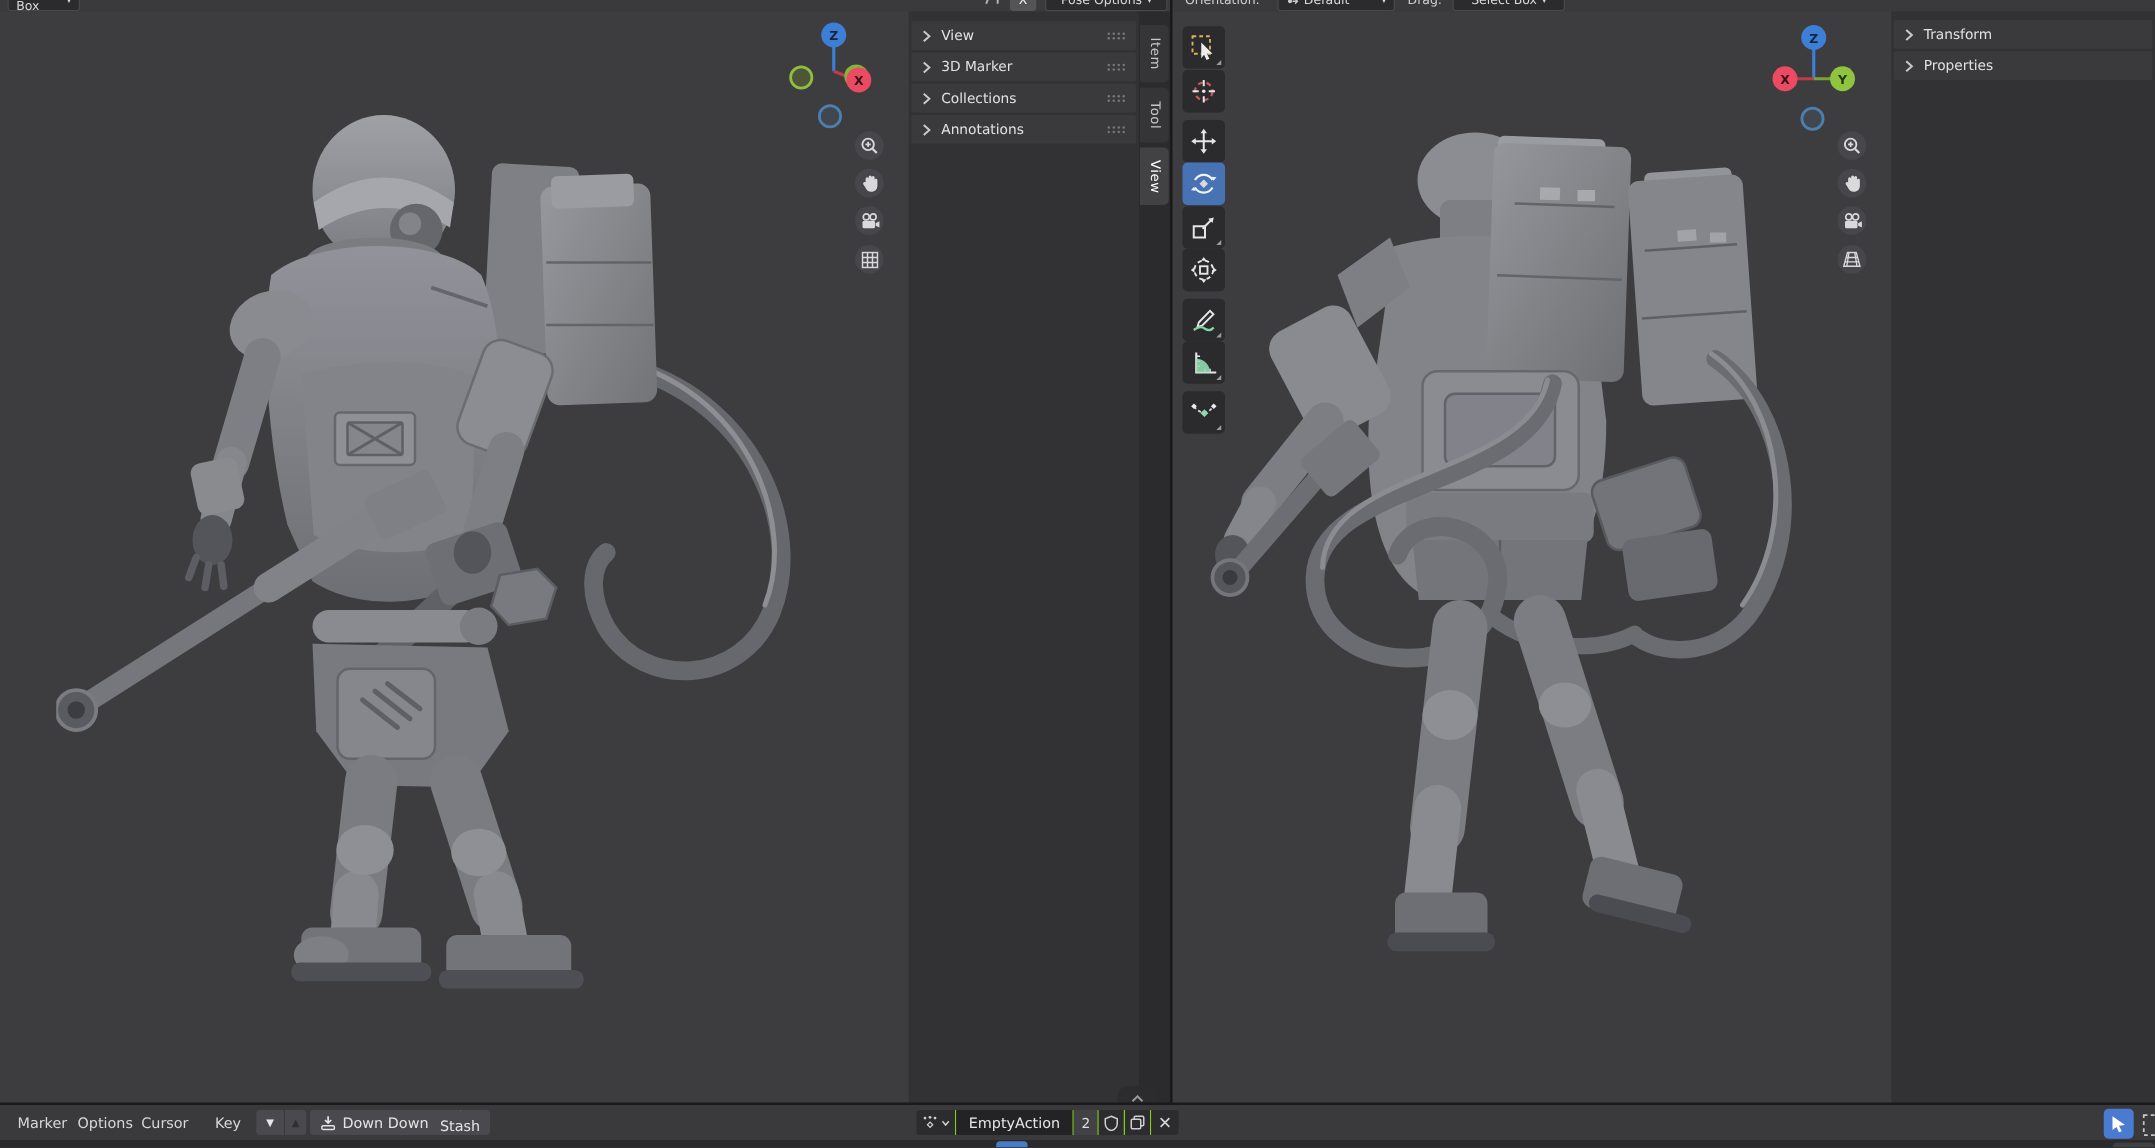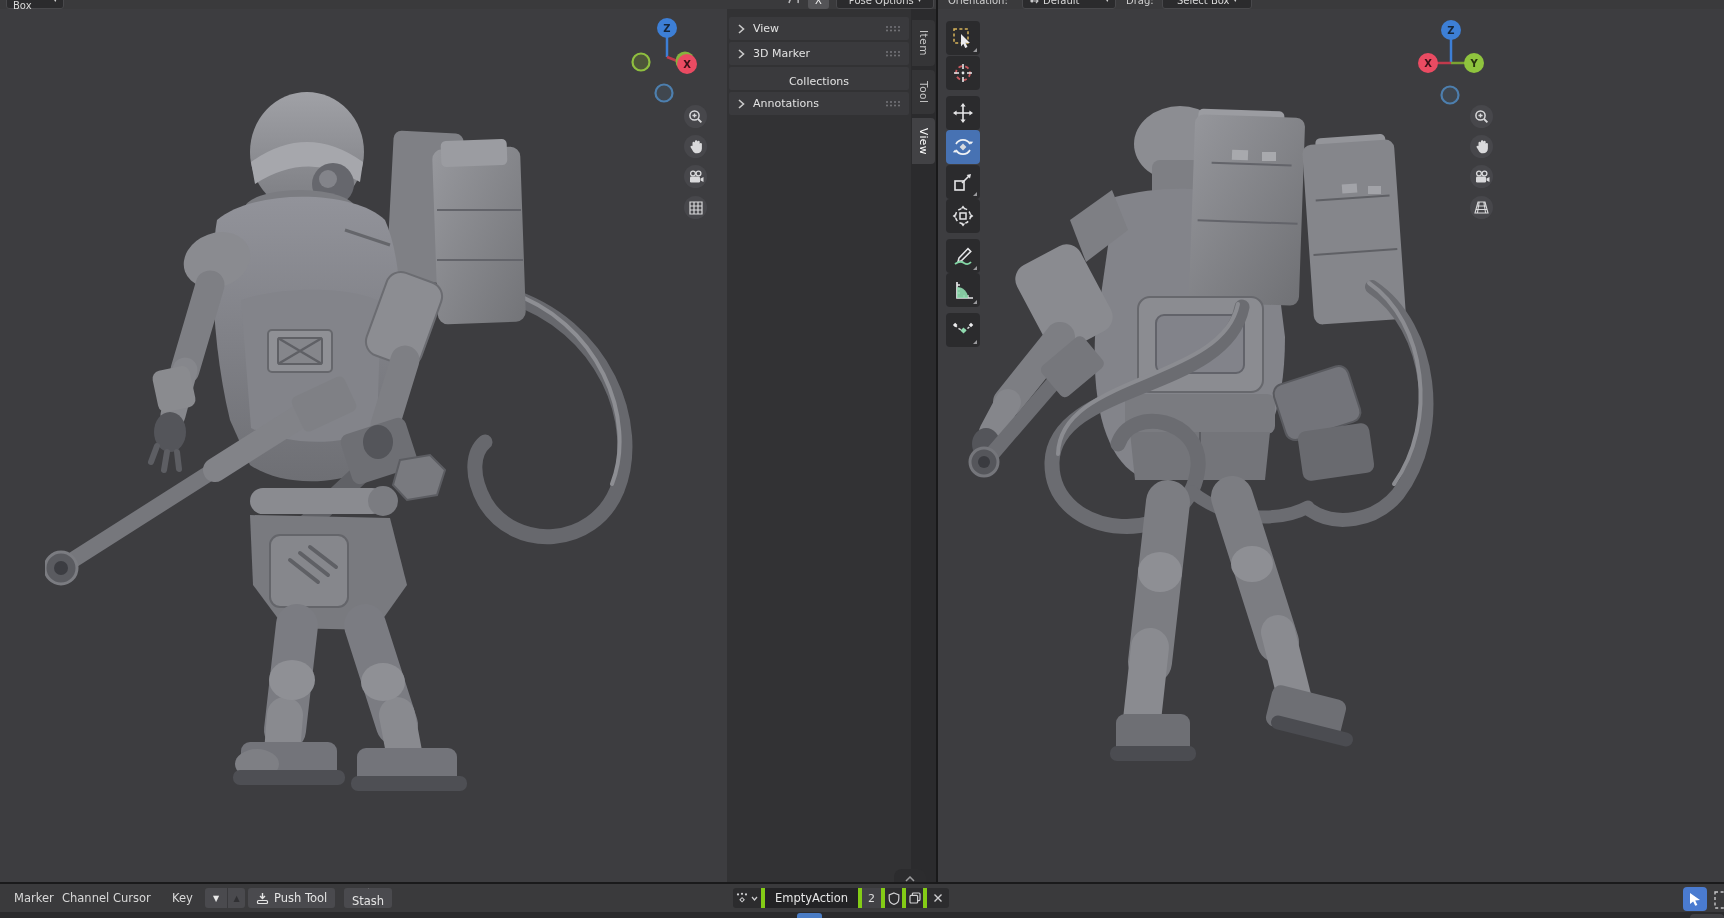--- a/index.html
+++ b/index.html
@@ -52,21 +52,21 @@
   .menu { position:absolute; top:0; height:28px; display:flex; align-items:center; color:#d8d8d8; font-size:11.5px; }
   .bbtn { position:absolute; top:4px; height:20px; background:#4a4a4e; border-radius:3px; color:#e4e4e4; font-size:11.5px;
           display:flex; align-items:center; justify-content:center; gap:5px; padding:0 8px; }
   .seg { position:absolute; top:4px; height:20px; display:flex; }
   .seg > div { background:#4a4a4e; display:flex; align-items:center; justify-content:center; font-size:8px; }
   .seg > div:first-child { border-radius:3px 0 0 3px; border-right:1px solid #39393c; color:#e8e8e8; }
   .seg > div:last-child { border-radius:0 3px 3px 0; color:#303033; }
 
   
   .action { position:absolute; left:733px; top:888px; height:20px; display:flex; z-index:31; border-radius:3px; overflow:hidden; }
-  .action > div { background:#2c2c2e; display:flex; align-items:center; justify-content:center; border-right:4px solid #84cc16; }
+  .action > div { background:#2c2c2e; display:flex; align-items:center; justify-content:center; border-right:1px solid #84cc16; }
   .action .name { background:#232325; color:#e6e6e6; font-size:11.5px; padding:0 10px; }
   .action .count { background:#424246; color:#dedede; font-size:11px; padding:0 6px; }
 
   .dopestrip { position:absolute; left:0; top:912px; width:1724px; height:6px; background:#2a2a2c; z-index:29; }
   .bluepill { position:absolute; left:797px; top:913px; width:25px; height:6px; background:#4a7cc4; border-radius:3px 3px 0 0; z-index:32; }
 
   .scrollup { position:absolute; left:894px; top:869px; width:32px; height:13px; background:#2c2c2e;
               border-radius:8px 8px 0 0; display:flex; align-items:flex-end; justify-content:center; z-index:25; }
 
   .bluesel { position:absolute; left:1683px; top:887px; width:24px; height:24px; background:#4a7bd0; border-radius:4px;
@@ -274,21 +274,21 @@
             <circle cx="6" cy="2" r="1"></circle>
             <circle cx="10" cy="2" r="1"></circle>
             <circle cx="14" cy="2" r="1"></circle>
             <circle cx="2" cy="5.5" r="1"></circle>
             <circle cx="6" cy="5.5" r="1"></circle>
             <circle cx="10" cy="5.5" r="1"></circle>
             <circle cx="14" cy="5.5" r="1"></circle>
           </g>
         </svg>
     </div>
-    <div class="srow" style="top:58px;flex-direction:column;">
+    <div class="srow" style="top:58px;">
       <svg width="8" height="10" viewBox="0 0 8 10">
           <polyline points="2,1 6.5,5 2,9" stroke="#c9c9c9" stroke-width="1.6" fill="none"></polyline>
         </svg>
       <span>Collections</span>
       <svg class="grip" width="16" height="7" viewBox="0 0 16 7">
           <g fill="#85858a">
             <circle cx="2" cy="2" r="1"></circle>
             <circle cx="6" cy="2" r="1"></circle>
             <circle cx="10" cy="2" r="1"></circle>
             <circle cx="14" cy="2" r="1"></circle>
@@ -503,34 +503,48 @@
         <rect x="2" y="6.5" width="10" height="6" rx="1.2" fill="#d9d9db"></rect>
         <path d="M12.5,8.5 l3,-1.5 v5 l-3,-1.5 Z" fill="#d9d9db"></path>
       </svg>
   </div>
   <div class="navbtn" style="left:1470px;top:196px;">
     <svg width="15" height="13" viewBox="0 0 15 13">
         <path d="M4,1 h7 l3,11 h-13 Z M5.2,1 l-1.8,11 M9.8,1 l1.8,11 M2.8,5 h9.4 M1.9,8.5 h11.2" stroke="#d9d9db" stroke-width="1.1" fill="none"></path>
       </svg>
   </div>
 
+  <div class="sidebar" id="sidebar2">
+    <div class="srow" style="top:7px;">
+      <svg width="8" height="10" viewBox="0 0 8 10">
+          <polyline points="2,1 6.5,5 2,9" stroke="#c9c9c9" stroke-width="1.6" fill="none"></polyline>
+        </svg>
+      <span>Transform</span>
+    </div>
+    <div class="srow" style="top:32px;">
+      <svg width="8" height="10" viewBox="0 0 8 10">
+          <polyline points="2,1 6.5,5 2,9" stroke="#c9c9c9" stroke-width="1.6" fill="none"></polyline>
+        </svg>
+      <span>Properties</span>
+    </div>
+  </div>
 
   <div class="scrollup">
     <svg width="10" height="6" viewBox="0 0 10 6">
         <polyline points="1,5 5,1 9,5" stroke="#9a9a9c" stroke-width="1.5" fill="none"></polyline>
       </svg>
   </div>
 
   <div class="hsep"></div>
   <div class="botbar">
     <div class="menu" style="left:14px;">
         <span>Marker</span>
       </div>
     <div class="menu" style="left:62px;">
-        <span>Channel</span>
+        <span>Options</span>
       </div>
     <div class="menu" style="left:113px;">
         <span>Cursor</span>
       </div>
     <div class="menu" style="left:172px;">
         <span>Key</span>
       </div>
 
     <div class="seg" style="left:205px;">
       <div style="width:23px;">
@@ -539,21 +553,21 @@
       <div style="width:17px;">
           <span>▲</span>
         </div>
     </div>
 
     <div class="bbtn" style="left:248px;">
       <svg width="13" height="13" viewBox="0 0 13 13">
           <path d="M6.5,1 v5 M4,4 l2.5,2.5 L9,4" stroke="#e4e4e4" stroke-width="1.4" fill="none"></path>
           <rect x="1.5" y="8.5" width="10" height="3" rx="1" fill="none" stroke="#e4e4e4" stroke-width="1.2"></rect>
         </svg>
-      <span>Push Tool</span>
+      <span>Down Down</span>
     </div>
     <div class="bbtn" style="left:344px;flex-direction:column;">
       <svg width="13" height="13" viewBox="0 0 13 13">
           <path d="M6.5,1 v11 M1.7,3.7 l9.6,5.6 M11.3,3.7 l-9.6,5.6 M4.5,2 l2,1.6 2,-1.6 M4.5,11 l2,-1.6 2,1.6" stroke="#e0e0e0" stroke-width="1.1" fill="none"></path>
         </svg>
       <span>Stash</span>
     </div>
   </div>
 
   <div class="action">

